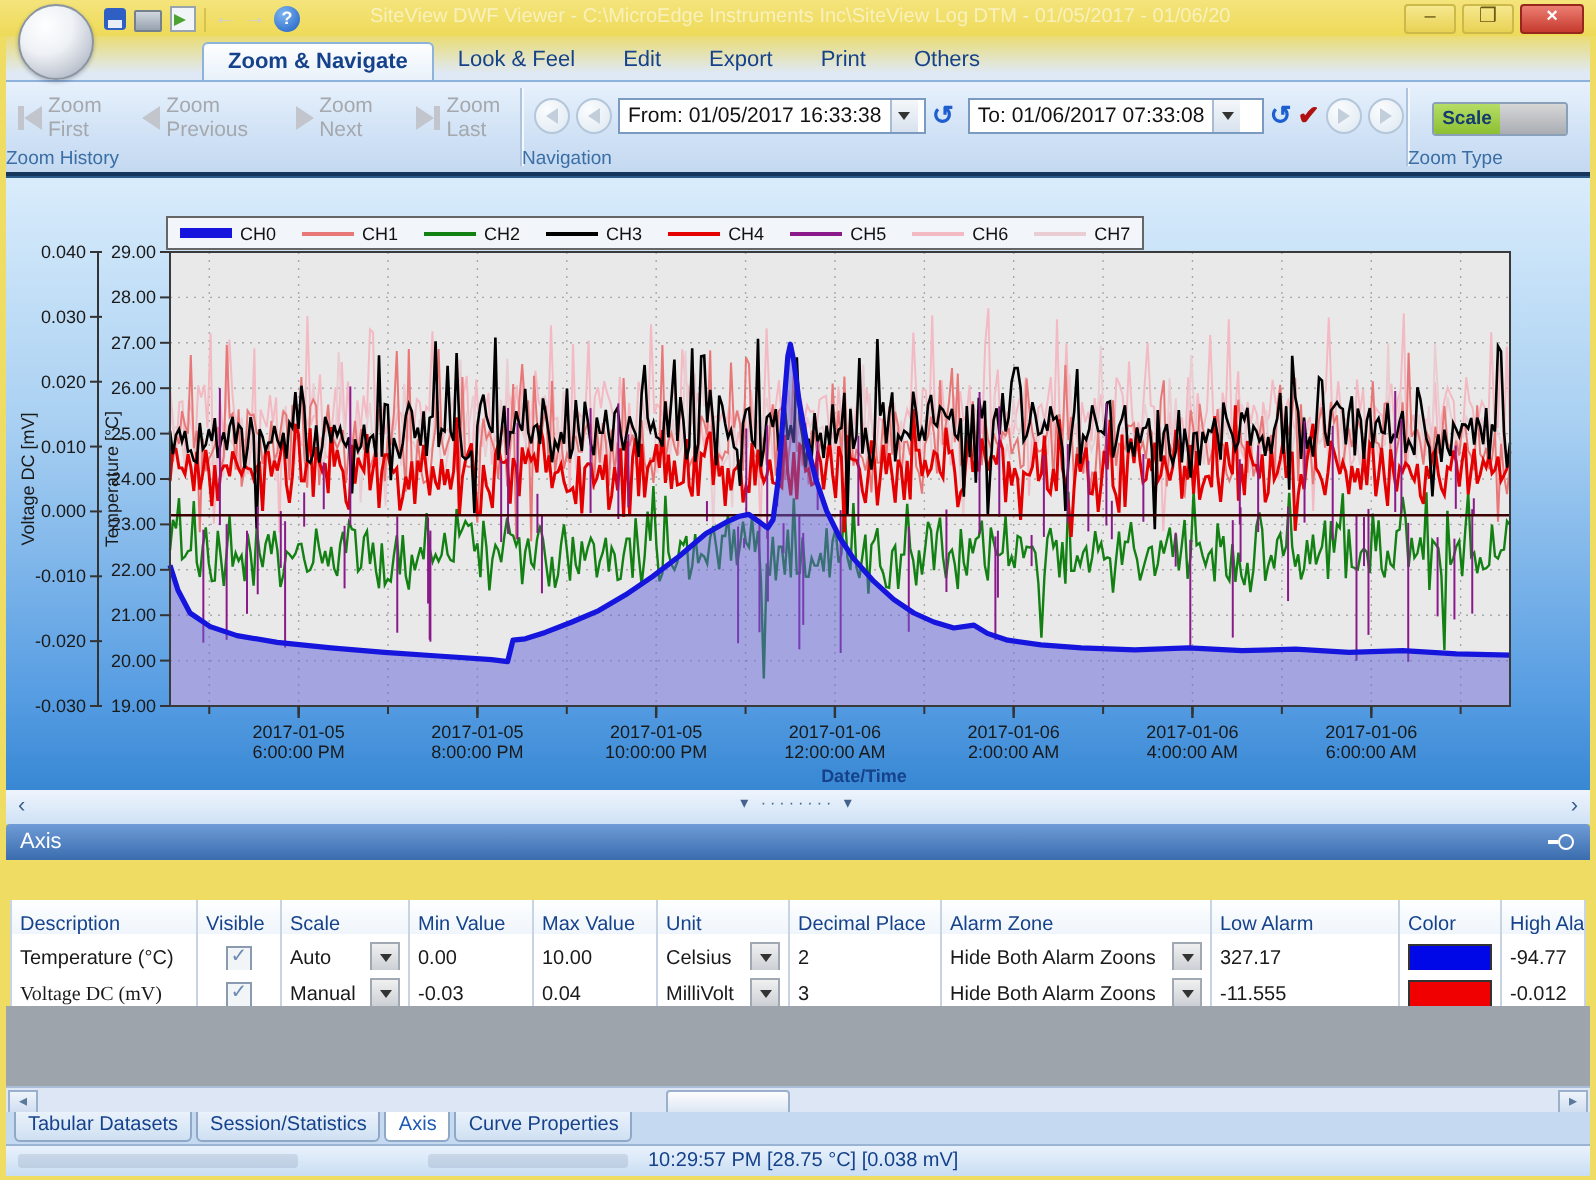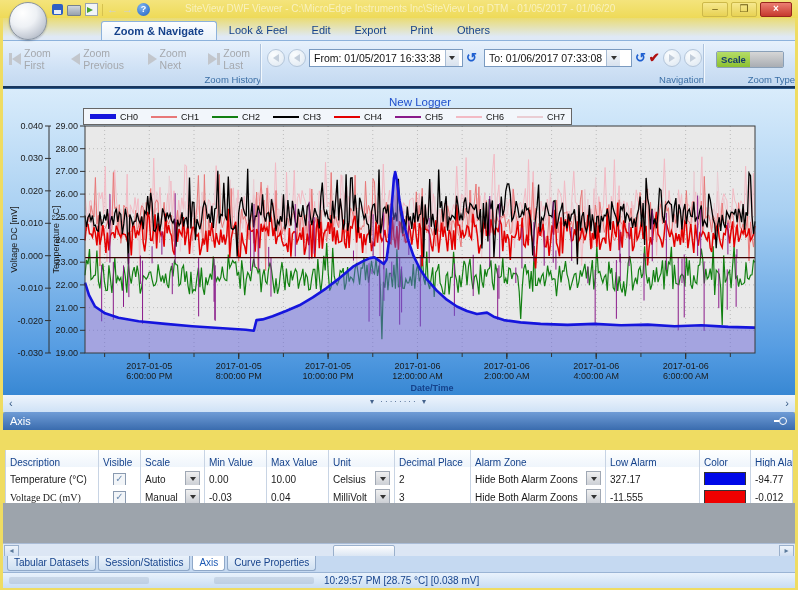--- a/index.html
+++ b/index.html
@@ -26,21 +26,21 @@
   .wc .close{width:30px;background:linear-gradient(#ec7e72,#c63a2e);color:#fff;border:1px solid #97271e;font-weight:bold;}
   
   .tabstrip{left:3px;top:18px;width:792px;height:22px;background:linear-gradient(#eadc74,#dfe9f6 85%);}
   .rtabs{position:absolute;left:98px;bottom:0;display:flex;height:19px;justify-content:flex-end;}
   .rtab{padding:0 12px;line-height:19px;color:#15428b;font-size:11px;border-radius:3px 3px 0 0;}
   .rtab.active{background:linear-gradient(#fdfeff,#e8f1fa);border:1px solid #8db2dc;border-bottom:none;font-weight:bold;}
   
   .ribbon{left:3px;top:40px;width:792px;height:46px;background:linear-gradient(#e7f1fc,#cfe1f5 60%,#c3d8f0);border-top:1px solid #8db2dc;}
   .rg{position:absolute;top:0;height:45px;}
   .rg .divider{position:absolute;right:0;top:3px;bottom:3px;width:1px;background:#aec3dd;box-shadow:1px 0 0 #f2f8fd;}
-  .rg-label{position:absolute;bottom:1px;left:0;right:0;text-align:right;color:#3a6ea5;font-size:9.5px;}
+  .rg-label{position:absolute;bottom:1px;left:0;right:0;text-align:left;color:#3a6ea5;font-size:9.5px;}
   .zh-buttons{position:absolute;left:6px;top:6px;display:flex;align-items:center;gap:9px;}
   .zh-btn{display:flex;align-items:center;gap:3px;color:#a5a8ad;font-size:10.5px;}
   .tri-l{width:0;height:0;border-top:6px solid transparent;border-bottom:6px solid transparent;border-right:9px solid #c2c6cc;}
   .tri-r{width:0;height:0;border-top:6px solid transparent;border-bottom:6px solid transparent;border-left:9px solid #c2c6cc;}
   .bar{width:3px;height:12px;background:#c2c6cc;}
   .roundbtn{width:16px;height:16px;border-radius:50%;border:1px solid #b4c6da;background:radial-gradient(circle at 35% 30%,#fbfdfe,#dde7f1);display:flex;align-items:center;justify-content:center;}
   .roundbtn .t-l{width:0;height:0;border-top:4px solid transparent;border-bottom:4px solid transparent;border-right:6px solid #c3cedb;}
   .roundbtn .t-r{width:0;height:0;border-top:4px solid transparent;border-bottom:4px solid transparent;border-left:6px solid #c3cedb;}
   .navrow{position:absolute;left:6px;top:8px;display:flex;align-items:center;gap:3px;}
   .datefield{height:16px;background:#fff;border:1px solid #7a9ac0;display:flex;align-items:center;font-size:10.5px;color:#111;}
@@ -389,21 +389,20 @@
         <text x="503.83200000000005" y="280" font-size="9" fill="#1a1a1a" font-family="Liberation Sans, sans-serif" text-anchor="middle" dn="x-tick-date">2017-01-06</text>
         <text x="503.83200000000005" y="290" font-size="9" fill="#1a1a1a" font-family="Liberation Sans, sans-serif" text-anchor="middle" dn="x-tick-time">2:00:00 AM</text>
         <line x1="593.21" y1="264" x2="593.21" y2="270" stroke="#333" stroke-width="1.2"></line>
         <text x="593.21" y="280" font-size="9" fill="#1a1a1a" font-family="Liberation Sans, sans-serif" text-anchor="middle" dn="x-tick-date">2017-01-06</text>
         <text x="593.21" y="290" font-size="9" fill="#1a1a1a" font-family="Liberation Sans, sans-serif" text-anchor="middle" dn="x-tick-time">4:00:00 AM</text>
         <line x1="682.655" y1="264" x2="682.655" y2="270" stroke="#333" stroke-width="1.2"></line>
         <text x="682.655" y="280" font-size="9" fill="#1a1a1a" font-family="Liberation Sans, sans-serif" text-anchor="middle" dn="x-tick-date">2017-01-06</text>
         <text x="682.655" y="290" font-size="9" fill="#1a1a1a" font-family="Liberation Sans, sans-serif" text-anchor="middle" dn="x-tick-time">6:00:00 AM</text>
         <text x="429" y="302" font-size="9" fill="#15428b" font-family="Liberation Sans, sans-serif" text-anchor="middle" font-weight="bold" dn="x-axis-title">Date/Time</text>
       </svg>
-    <div class="chart-title">New Logger</div>
     <div class="legend" id="legend">
         <span class="lg-item">
           <span class="lg-line" style="height: 5px; background: rgb(21, 21, 221);"></span>
           <span class="lg-label">CH0</span>
         </span>
         <span class="lg-item">
           <span class="lg-line" style="height: 2px; background: rgb(232, 120, 120);"></span>
           <span class="lg-label">CH1</span>
         </span>
         <span class="lg-item">

